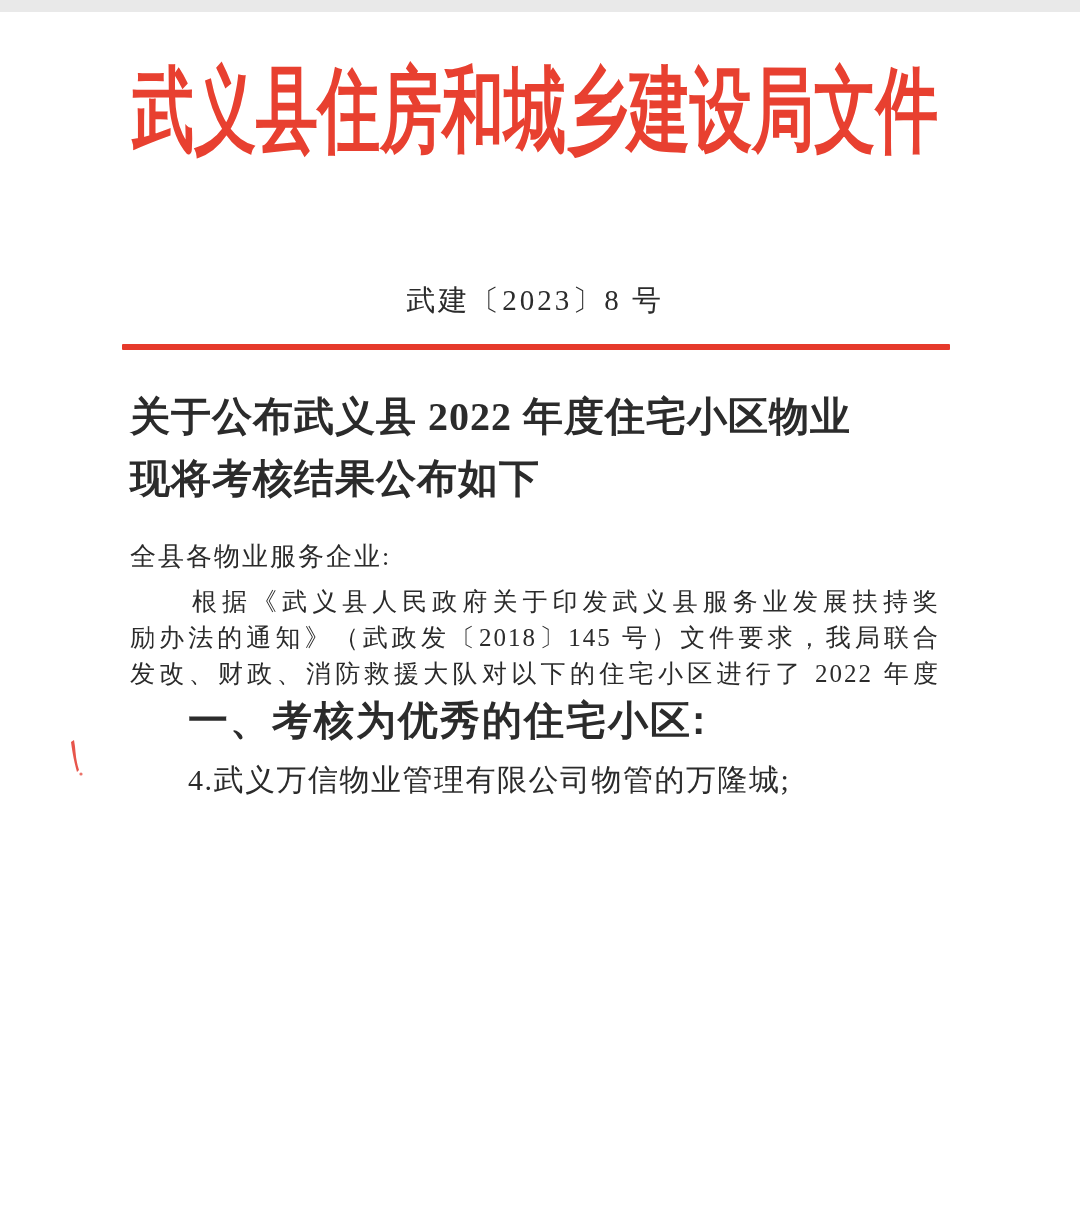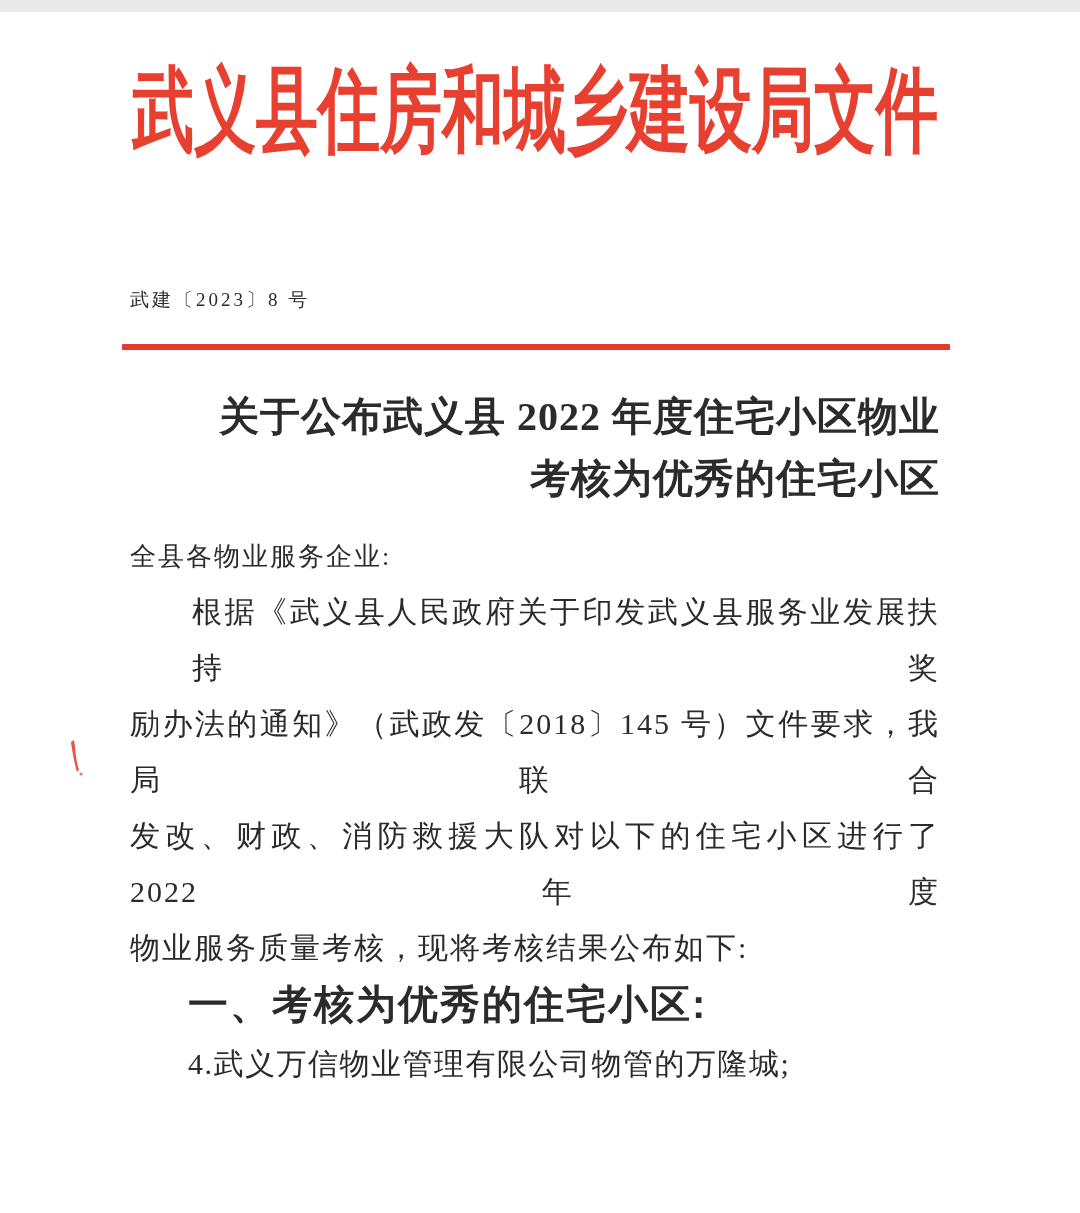--- a/index.html
+++ b/index.html
@@ -22,48 +22,49 @@
     line-height: 62px;
     font-weight: 700;
     letter-spacing: 0px;
     color: var(--header-red, #e84030);
     transform: scaleY(1.5);
     transform-origin: top center;
     white-space: nowrap;
   }
   .doc-number {
     margin-top: 154px;
-    font-size: 19px;
+    text-align: center;
+    font-size: 29px;
     line-height: 40px;
     letter-spacing: 3px;
   }
   .red-rule {
     margin: 24px -10px 0 -8px;
     height: 6px;
     background: var(--rule-red, #e63a2b);
     border-radius: 1px;
   }
   .doc-title {
     margin-top: 36px;
-    text-align: right;
+    text-align: left;
     font-size: 40px;
     line-height: 62px;
     font-weight: 700;
     letter-spacing: 1px;
   }
   .salutation {
     margin-top: 30px;
     font-size: 26px;
     line-height: 34px;
     letter-spacing: 2px;
   }
   .para { margin-top: 10px; }
   .pline {
-    font-size: 30px;
-    line-height: 56px;
+    font-size: 25px;
+    line-height: 36px;
     letter-spacing: 2px;
     white-space: nowrap;
   }
   .pline.justify {
     white-space: normal;
     text-align: justify;
     text-align-last: justify;
   }
   .pline.indent { padding-left: 62px; }
   .section-heading {
@@ -108,32 +109,31 @@
 <div class="page">
 
   <h1 class="red-head">武义县住房和城乡建设局文件</h1>
 
   <div class="doc-number">武建〔2023〕8 号</div>
 
   <div class="red-rule"></div>
 
   <div class="doc-title">
     <div>关于公布武义县 2022 年度住宅小区物业</div>
-    <div>考核为优秀的住宅小区</div>
+    <div>现将考核结果公布如下</div>
   </div>
 
   <div class="body">
 
     <div class="salutation">全县各物业服务企业:</div>
 
     <div class="para">
       <div class="pline indent justify">根据《武义县人民政府关于印发武义县服务业发展扶持奖</div>
       <div class="pline justify">励办法的通知》（武政发〔2018〕145 号）文件要求，我局联合</div>
       <div class="pline justify">发改、财政、消防救援大队对以下的住宅小区进行了 2022 年度</div>
-      <div class="pline">物业服务质量考核，现将考核结果公布如下:</div>
     </div>
 
     <div class="section-heading">一、考核为优秀的住宅小区:</div>
 
     <div class="list">
       <div class="list-row">
         <span>4.武义万信物业管理有限公司物管的万隆城;</span>
       </div>
 
     </div>

